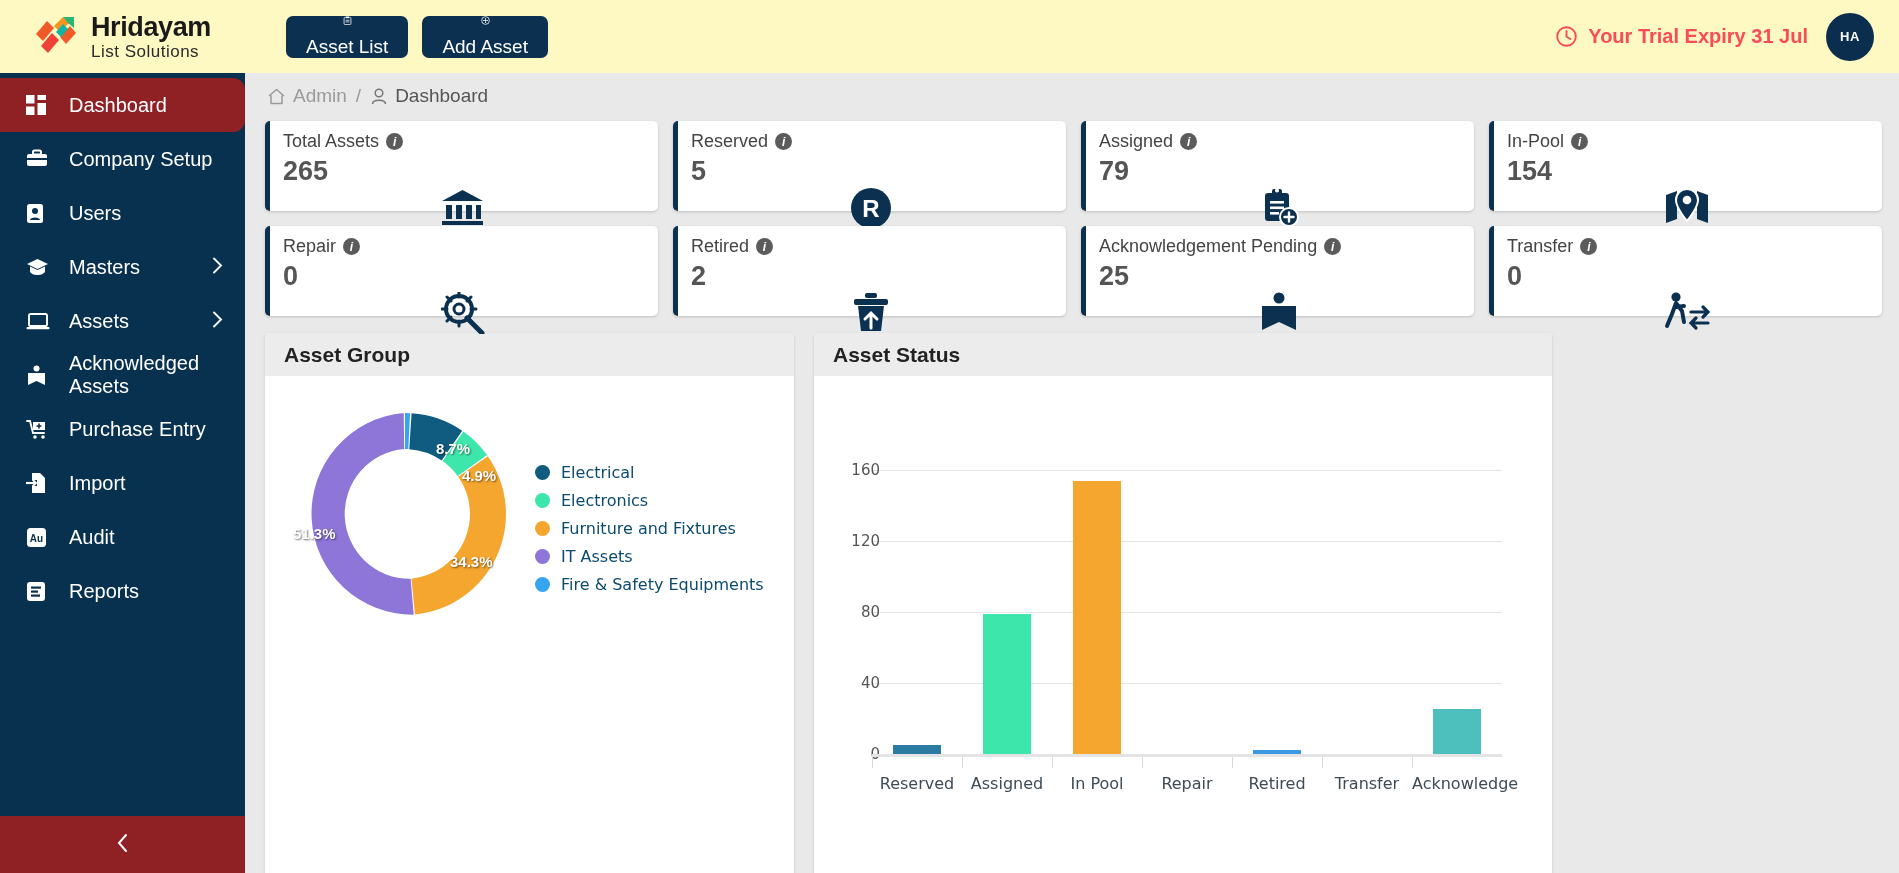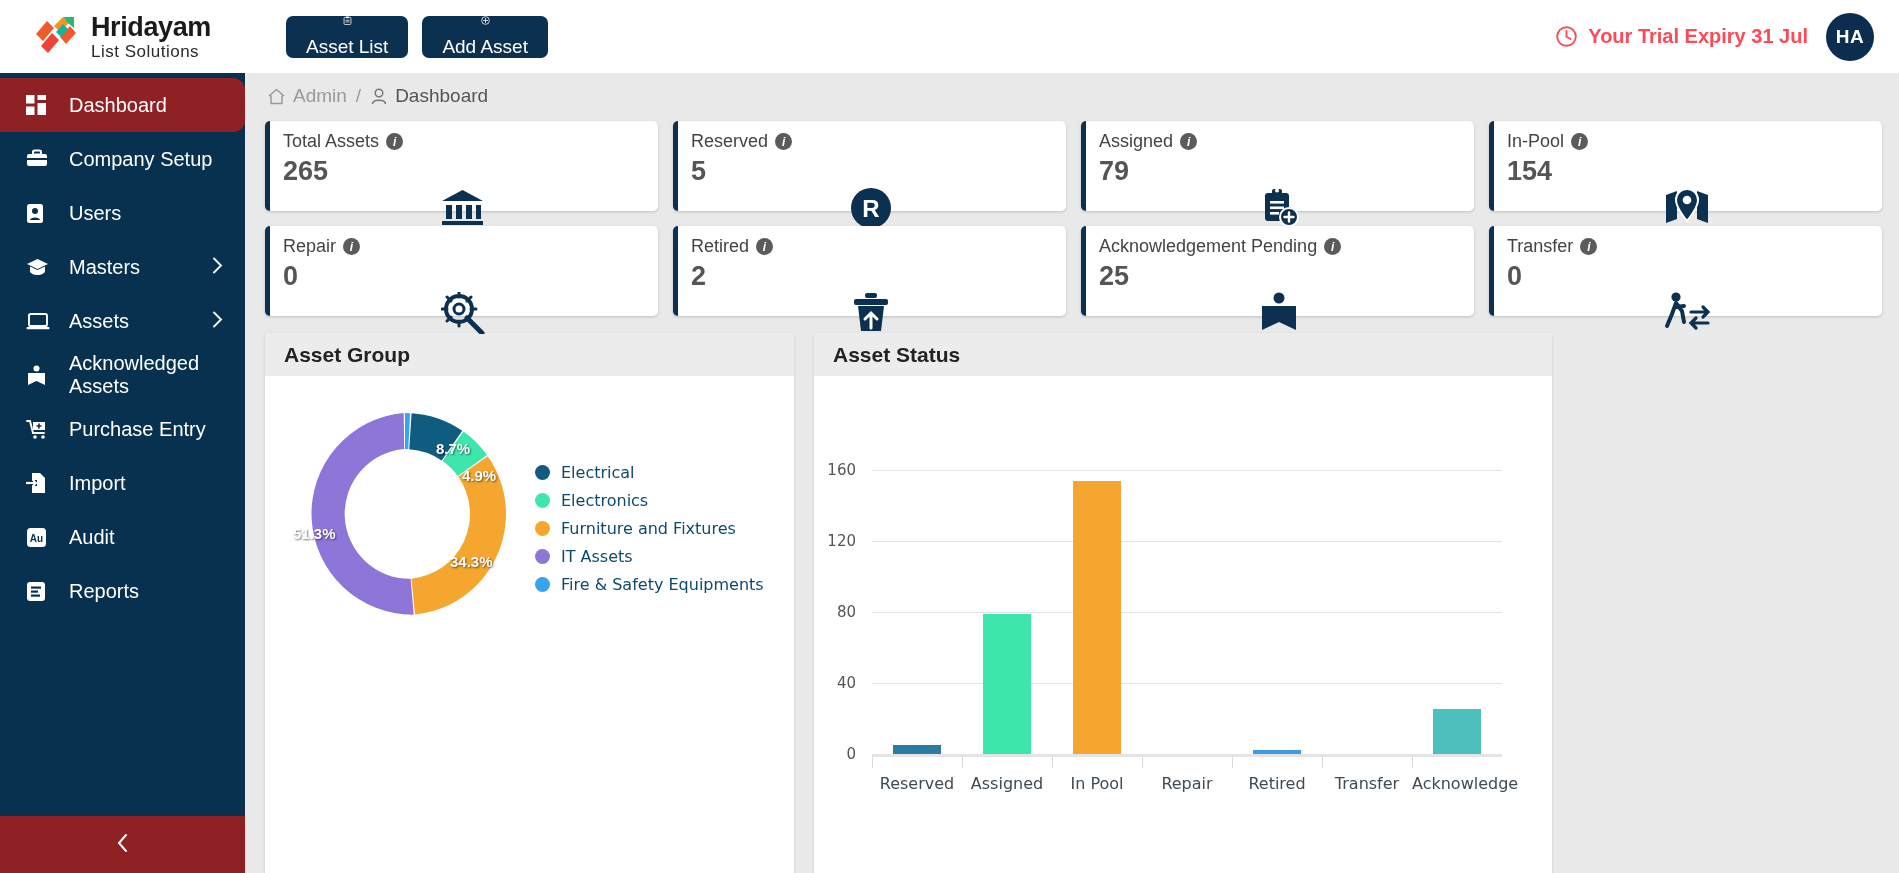--- a/index.html
+++ b/index.html
@@ -5,40 +5,40 @@
   * { box-sizing: border-box; margin: 0; padding: 0; }
   html, body {
     width: 1899px; height: 873px;
     font-family: "Liberation Sans", sans-serif;
     background: #e9e9e9;
     overflow: hidden;
   }
   
   .header {
     position: absolute; top: 0; left: 0; width: 1899px; height: 73px;
-    background: #ffffff; display: flex; align-items: center;
+    background: #fef9c3; display: flex; align-items: center;
     z-index: 20;
   }
   .logo-wrap { display: flex; align-items: center; margin-left: 30px; width: 215px; }
   .logo-mark { width: 52px; height: 50px; flex: none; margin-right: 9px; }
   .logo-text { line-height: 1; }
   .logo-title { font-size: 27px; font-weight: bold; color: #1a1a1a; letter-spacing: -.4px; }
   .logo-sub { font-size: 17px; color: #2b2b2b; letter-spacing: .5px; margin-top: 2px; }
   .hdr-btns { display: flex; gap: 14px; margin-left: 41px; }
   .hdr-btn {
     background: #0c3050; color: #fff; border: none; border-radius: 7px;
     height: 42px; padding: 0 20px; font-size: 19px;
     display: flex; align-items: center; gap: 11px;
     font-family: "Liberation Sans", sans-serif; cursor: pointer; flex-direction: column;
   }
   .hdr-right { margin-left: auto; display: flex; align-items: center; margin-right: 25px; gap: 18px; }
   .trial { display: flex; align-items: center; gap: 10px; color: #fa4b57; font-size: 20px; font-weight: bold; }
   .avatar {
     width: 48px; height: 48px; border-radius: 50%; background: #0c2e4e;
-    color: #fff; font-size: 19px; font-weight: bold;
+    color: #fff; font-size: 13px; font-weight: bold;
     display: flex; align-items: center; justify-content: center; letter-spacing: .5px;
   }
   
   .sidebar {
     position: absolute; top: 73px; left: 0; width: 245px; height: 800px;
     background: #08314f; z-index: 15;
     display: flex; flex-direction: column;
   }
   .side-items { padding-top: 5px; flex: 1; }
   .side-item {
@@ -88,21 +88,21 @@
     position: absolute; color: #fff; font-size: 15px; font-weight: bold;
     text-shadow: 1px 1px 2px rgba(0,0,0,.55); white-space: nowrap;
   }
   .legend { margin-left: 24px; margin-top: 28px; }
   .leg-row { display: flex; align-items: center; gap: 11px; height: 28px; font-size: 16px; color: #0c4a6e; font-family: "DejaVu Sans", sans-serif; }
   .leg-dot { width: 15px; height: 15px; border-radius: 50%; flex: none; }
   
   .chart-wrap { position: relative; width: 738px; height: 502px; }
   .plot { position: absolute; left: 58px; top: 68px; width: 630px; height: 310px; }
   .gridline { position: absolute; left: 0; width: 630px; height: 1px; background: #e4e4e4; }
-  .ytick { position: absolute; right: 646px; font-size: 15px; color: #555; transform: translateY(-9px); font-family: "DejaVu Sans", sans-serif; }
+  .ytick { position: absolute; right: 622px; font-size: 15px; color: #555; transform: translateY(-9px); font-family: "DejaVu Sans", sans-serif; }
   .bars { position: absolute; left: 58px; top: 68px; width: 630px; height: 310px; display: flex; align-items: flex-end; }
   .bar-col { flex: 1; display: flex; justify-content: center; align-items: flex-end; height: 100%; }
   .bar { width: 48px; }
   .axis-line { position: absolute; left: 58px; top: 378px; width: 630px; height: 3px; background: #e4e4e4; }
   .xticks { position: absolute; left: 58px; top: 381px; width: 630px; display: flex; }
   .xtick-cell { flex: 1; position: relative; height: 34px; }
   .xtick-mark { position: absolute; left: 0; top: 0; width: 1px; height: 11px; background: #d8d8d8; }
   .xlabel { position: absolute; top: 17px; left: 0; width: 100%; text-align: center; font-size: 16px; color: #3e4a55; font-family: "DejaVu Sans", sans-serif; }
 </style>
 </head>

